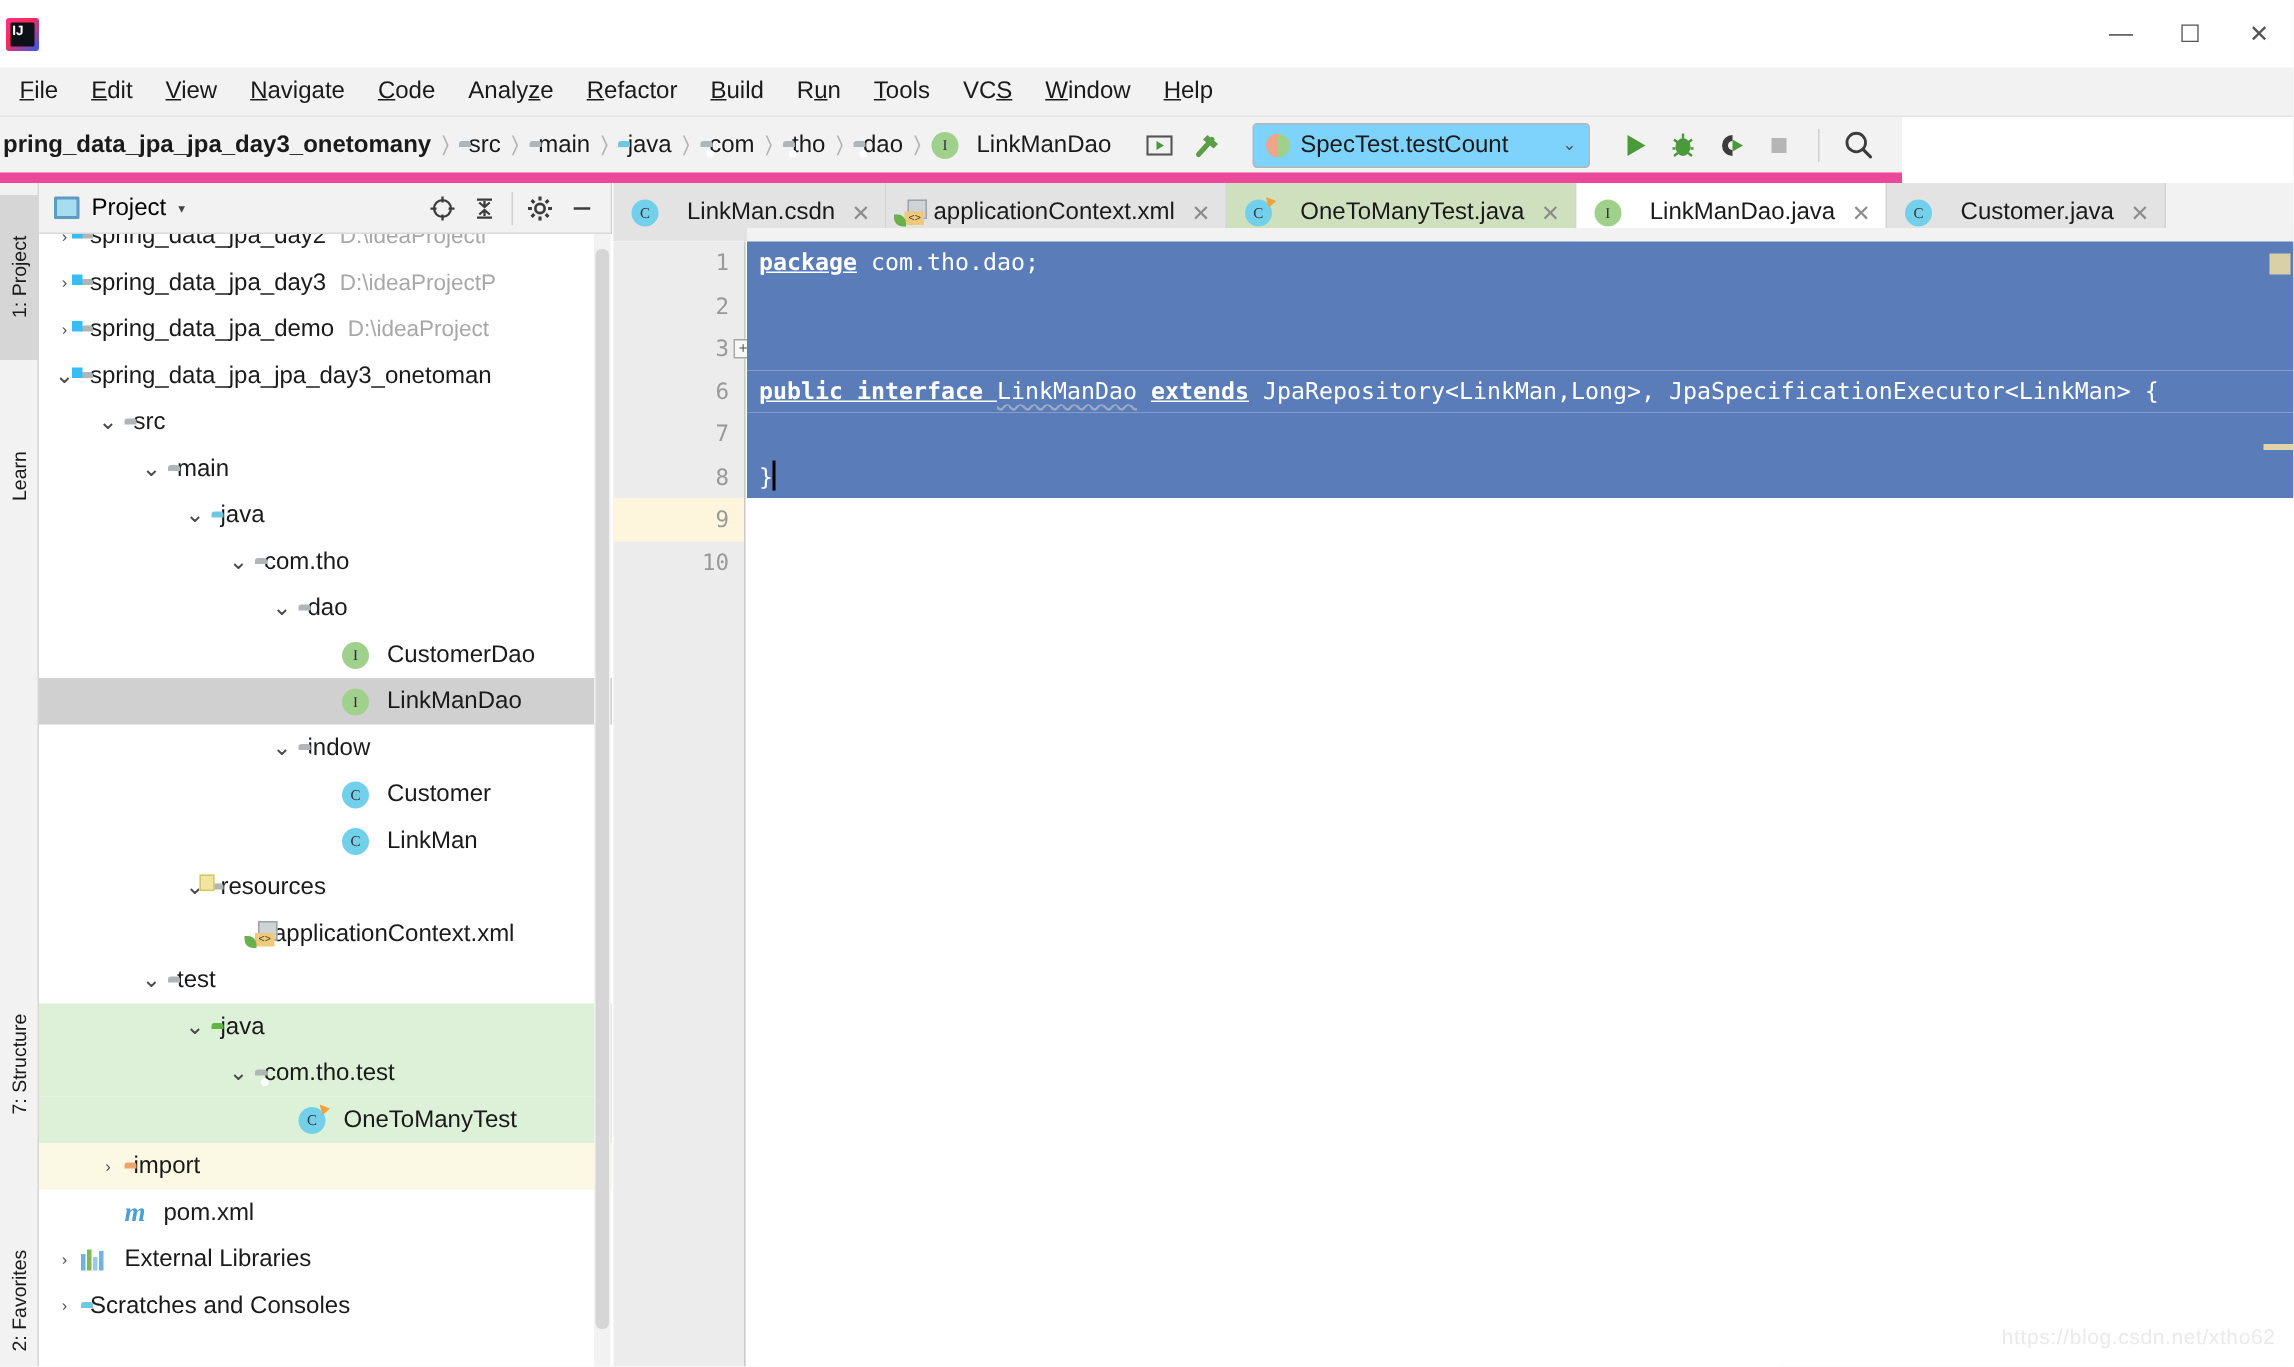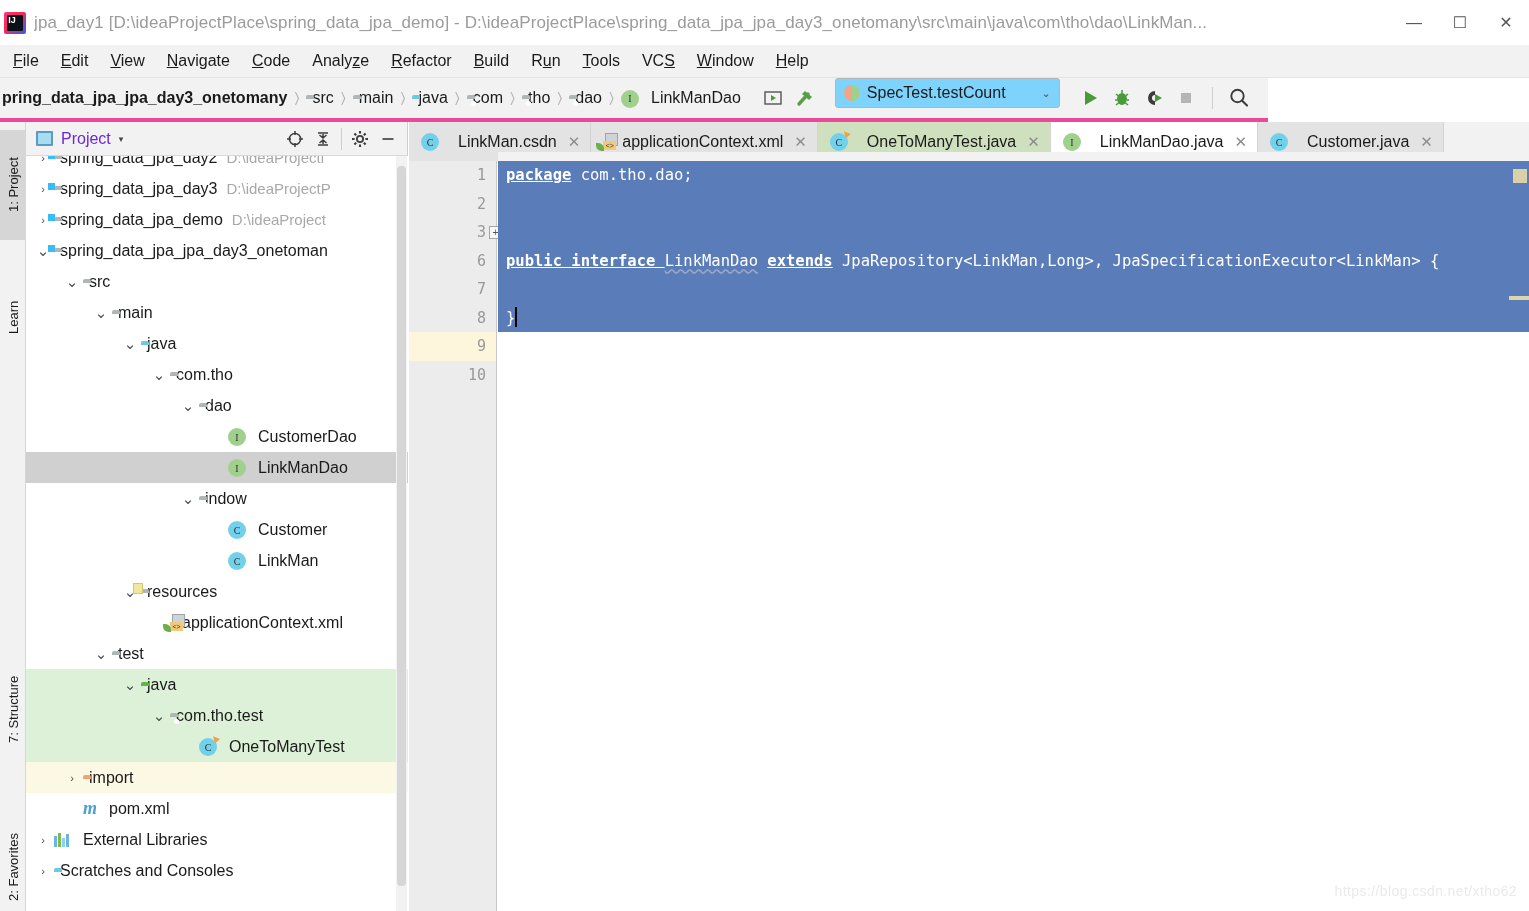--- a/index.html
+++ b/index.html
@@ -53,22 +53,22 @@
     border-bottom:1px solid #e4e4e4;
   }
   .menu-item {
     font-size:16px; color:#1a1a1a; padding:3px 11px; white-space:nowrap;
   }
   .menu-item u { text-decoration-thickness:1px; text-underline-offset:1px; }
 
   
   .navbar {
     position:absolute; left:0; top:78px; width:1268px; height:44px;
-    background:#f2f2f2; display:flex; padding-left:0px;
-    border-bottom:4px solid #ec4899;
+    background:#f2f2f2; display:flex; align-items:center; padding-left:0px;
+    border-bottom:7px solid #ec4899;
   }
   .crumb { display:flex; align-items:center; height:44px; padding:0 2px; }
   .crumb .lbl { font-size:16px; color:#1a1a1a; white-space:nowrap; }
   .crumb.bold .lbl { font-weight:bold; }
   .sep { color:#b3b3b3; font-size:15px; padding:0 5px; }
 
   .ico { display:inline-block; flex:0 0 auto; margin-right:6px; position:relative; }
   .folder {
     width:17px; height:14px; background:#b0b5b8; border-radius:2px 2px 2px 2px;
     position:relative;
@@ -145,21 +145,21 @@
 
   
   .project-panel {
     position:absolute; left:26px; top:122px; width:382px; height:789px;
     background:#ffffff; border-right:1px solid #cfcfcf;
   }
   .pp-header {
     height:34px; background:#f2f2f2; display:flex; align-items:center;
     padding:0 6px 0 10px; border-bottom:1px solid #d9d9d9;
   }
-  .pp-title { font-size:16px; color:#6d28d9; margin-left:8px; }
+  .pp-title { font-size:16px; color:#000000; margin-left:8px; }
   .pp-sqicon {
     width:17px; height:15px; border:2px solid #5b9bc4; background:#a8dcf0; border-radius:1px;
   }
   .pp-chev { margin-left:8px; color:#444; font-size:9px; }
   .pp-tools { margin-left:auto; display:flex; align-items:center; gap:2px; }
   .pp-tool {
     width:26px; height:26px; display:flex; align-items:center; justify-content:center;
     border-radius:3px; color:#3c3c3c;
   }
 
@@ -288,21 +288,20 @@
 <body>
 
 <div id="app">
 
   <div class="titlebar">
     <div class="ij-logo">
       <div class="sq"></div>
         <div class="inner"></div>
       <div class="ij">IJ</div>
     </div>
-    <div class="title-text">jpa_day1 [D:\ideaProjectPlace\spring_data_jpa_demo] - D:\ideaProjectPlace\spring_data_jpa_jpa_day3_onetomany\src\main\java\com\tho\dao\LinkMan...</div>
     <div class="win-btns">
       <div class="win-btn">—</div>
       <div class="win-btn">☐</div>
       <div class="win-btn">✕</div>
     </div>
   </div>
 
   <div class="menubar" id="menubar">
       <div class="menu-item"><u>F</u>ile</div>
       <div class="menu-item"><u>E</u>dit</div>

